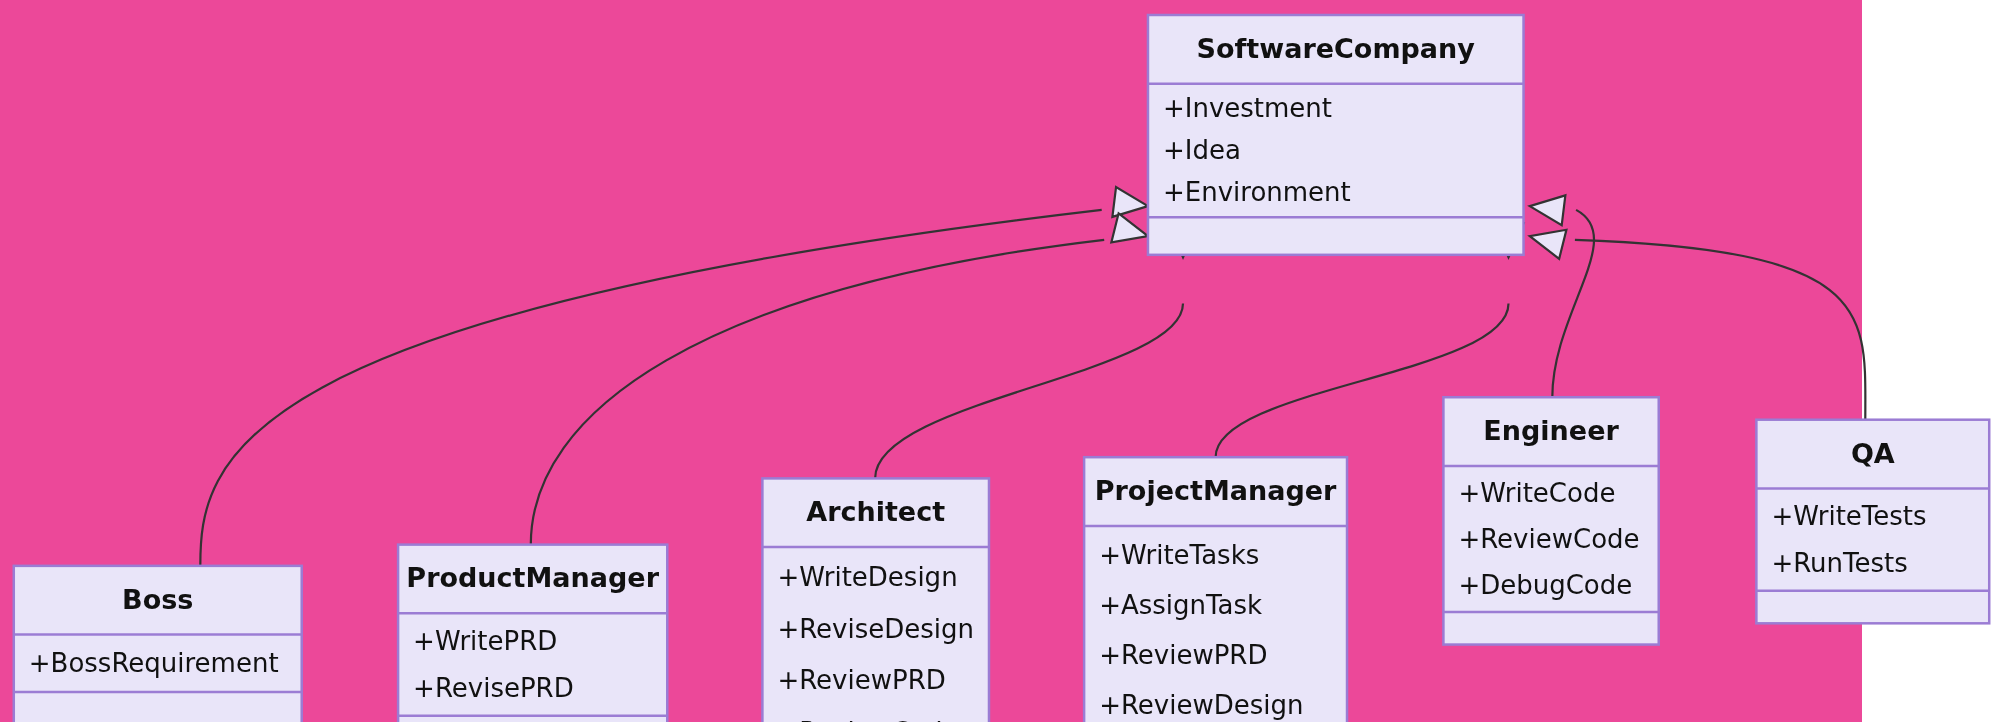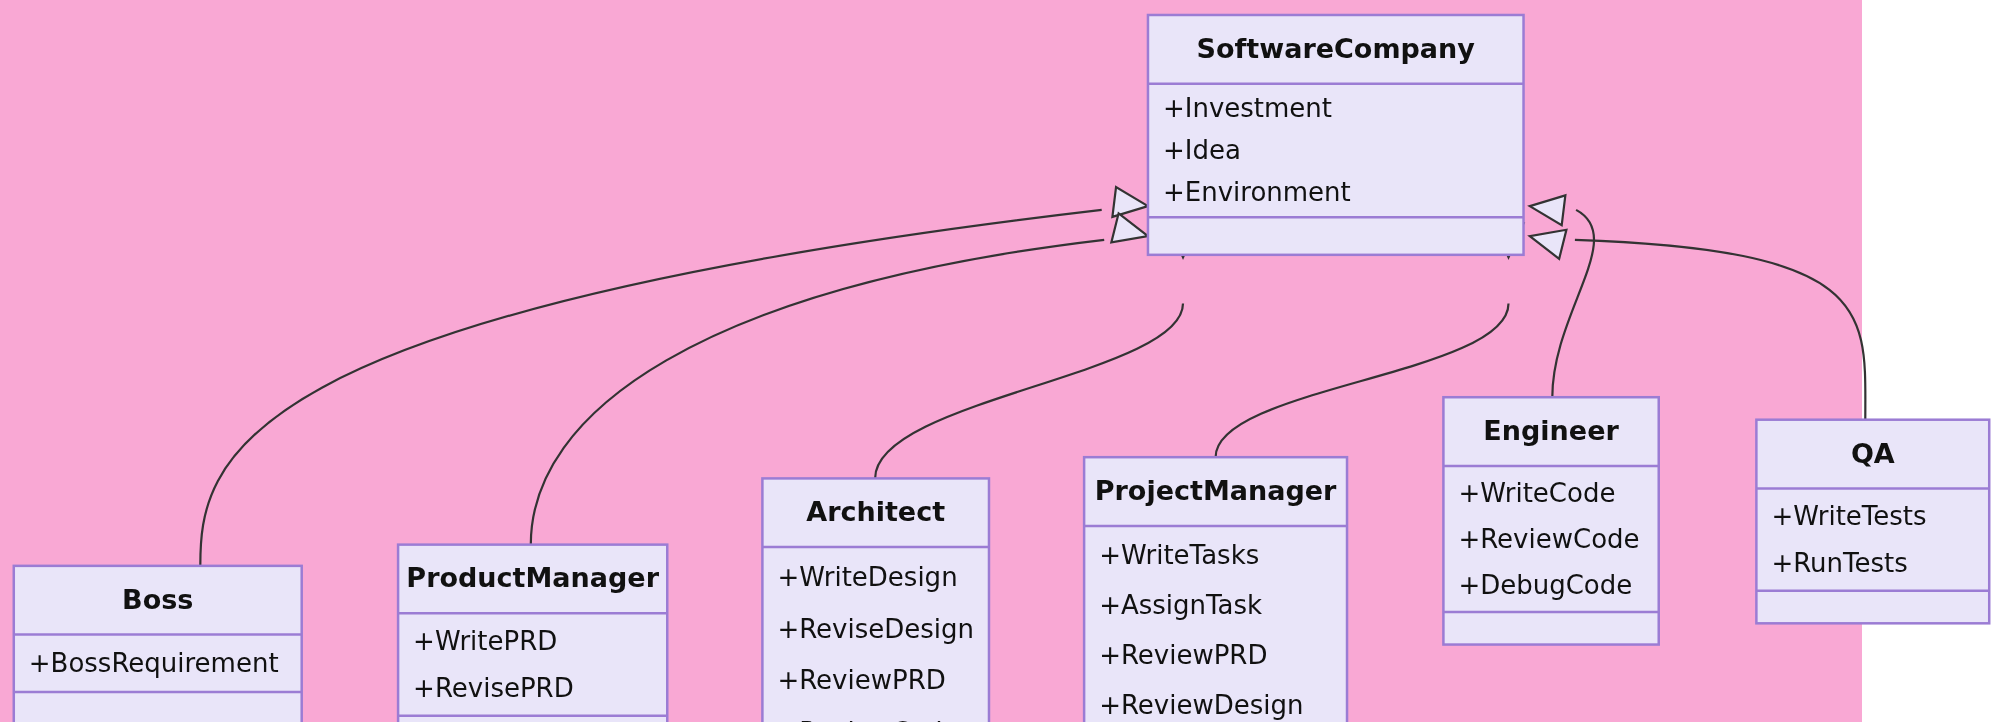--- a/index.html
+++ b/index.html
@@ -11,21 +11,21 @@
   body {
     width: 2003px;
     height: 722px;
     font-family: "DejaVu Sans", sans-serif;
     overflow: hidden;
   }
   #diagram-root {
     position: relative;
     width: 1862px;
     height: 722px;
-    background: #f9a8d4;
+    background: #ec4899;
   }
   svg.uml-canvas {
     position: absolute;
     top: 0;
     left: 0;
     width: 2003px;
     height: 722px;
     display: block;
   }
   .cls-box-rect {

